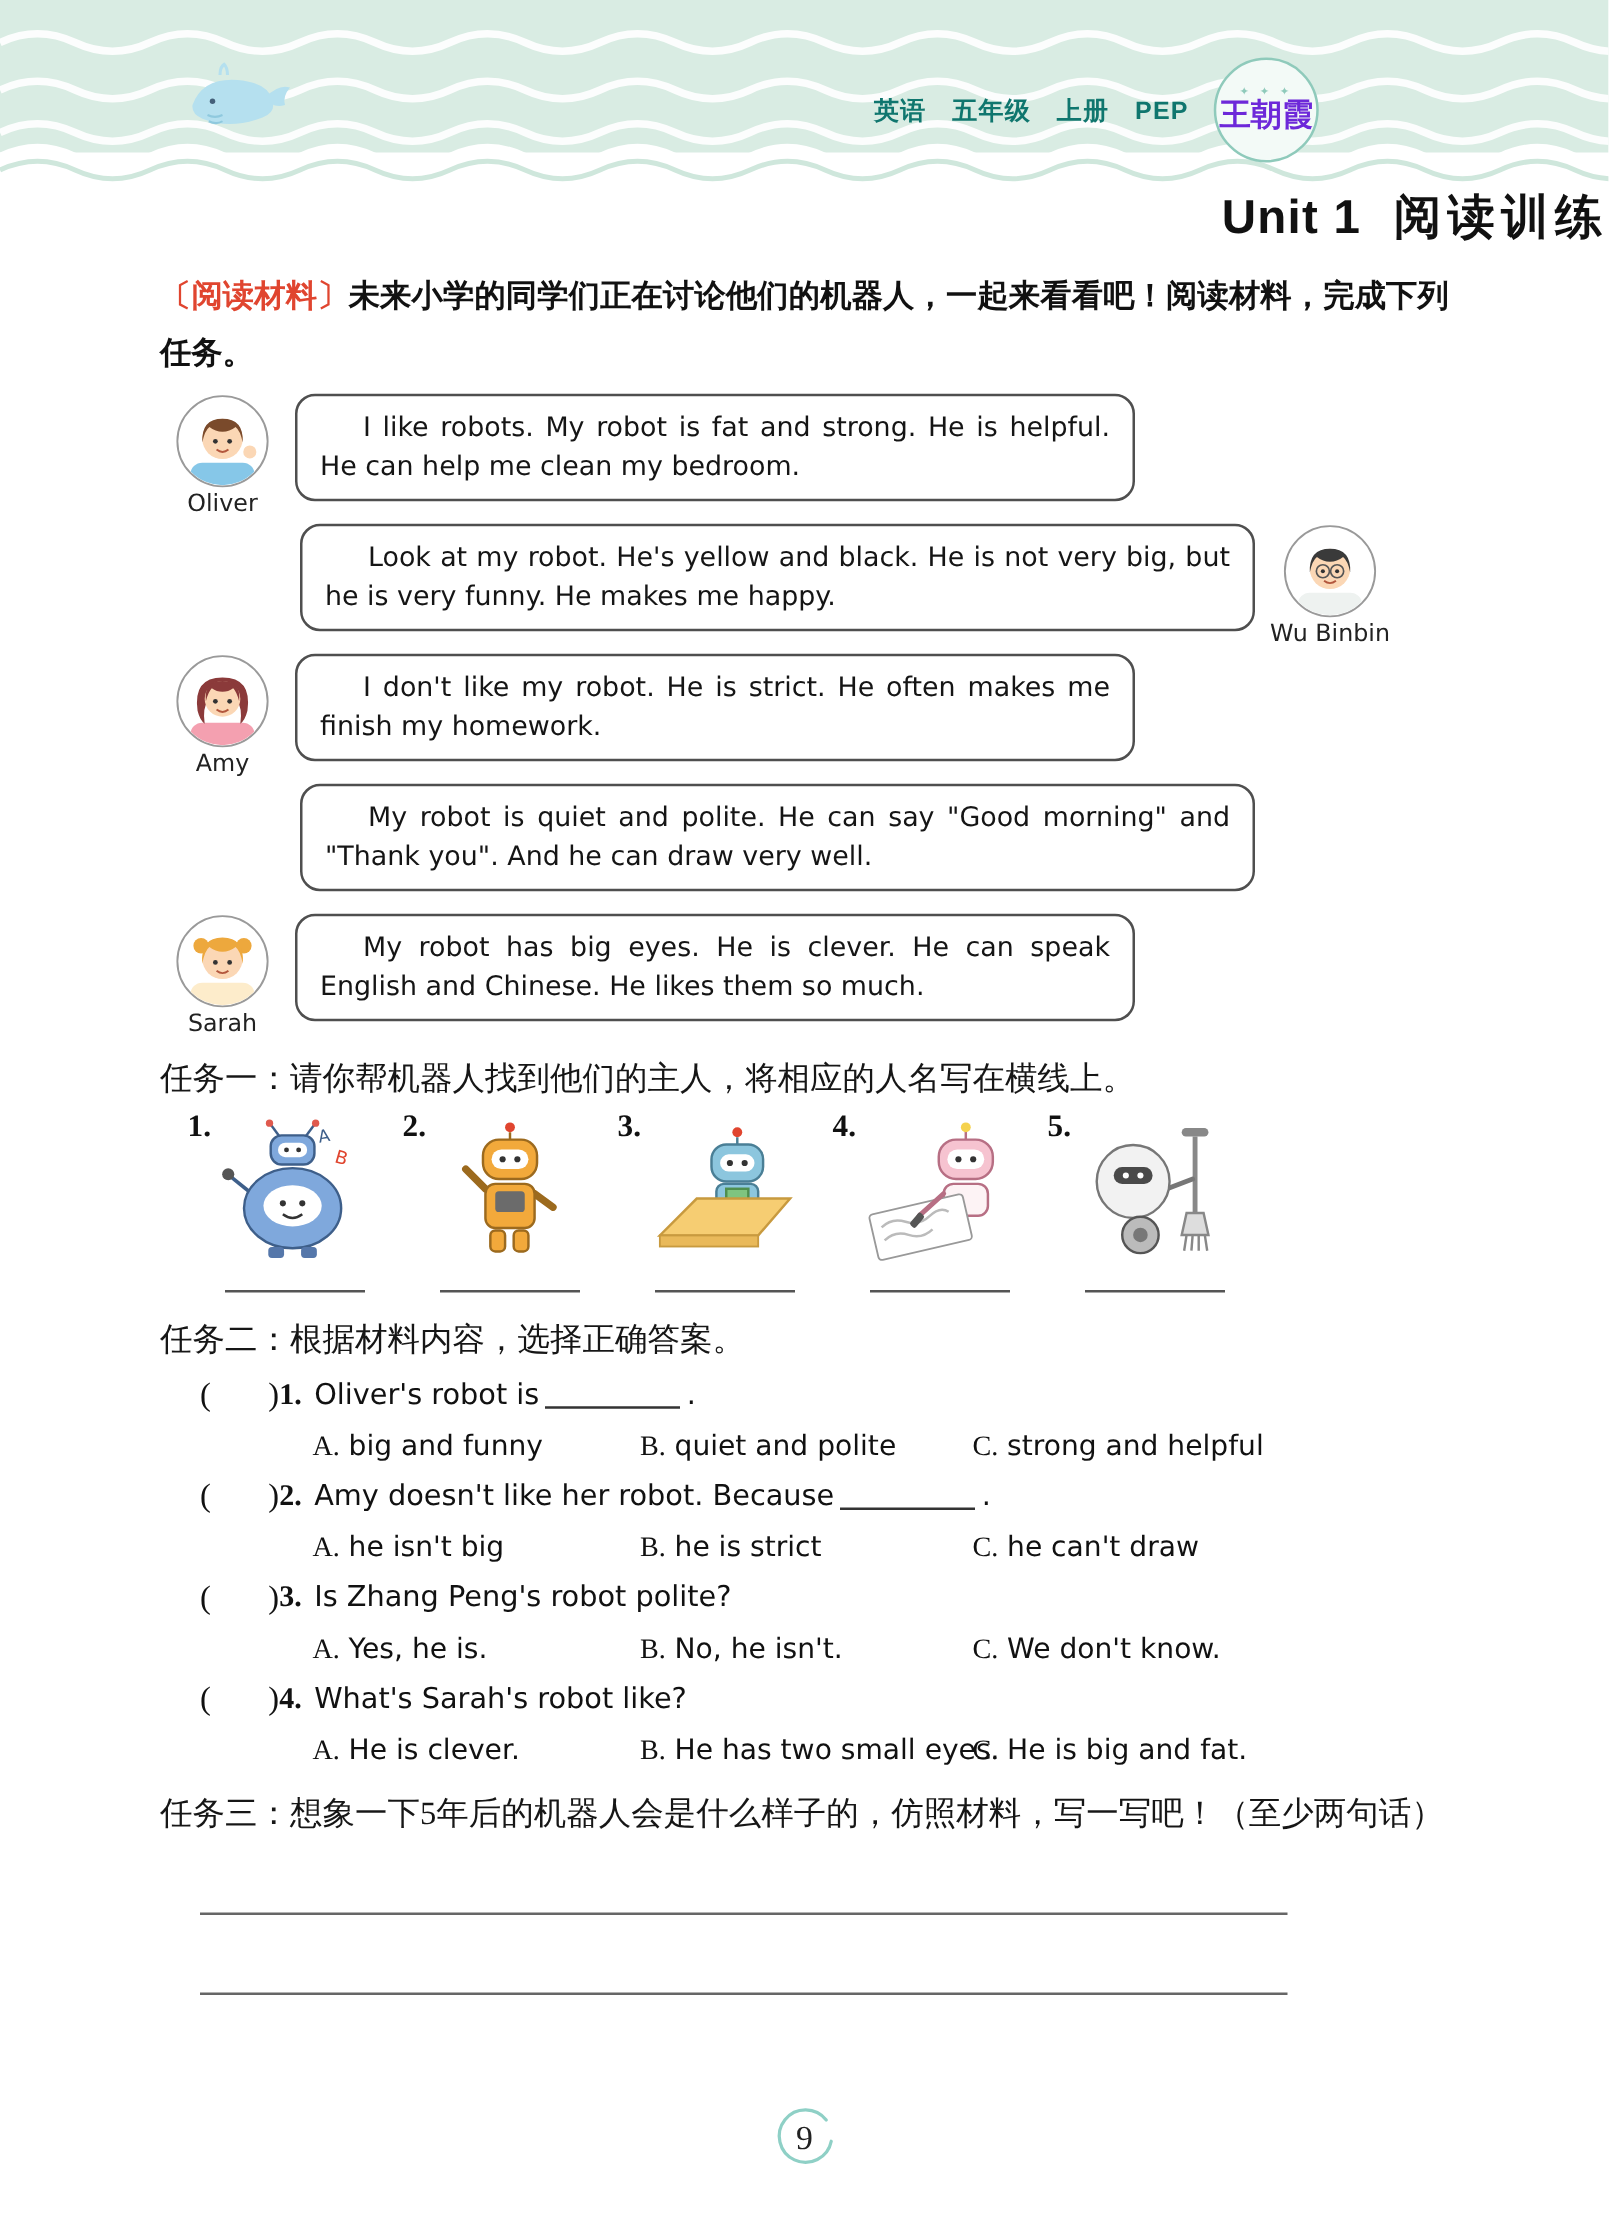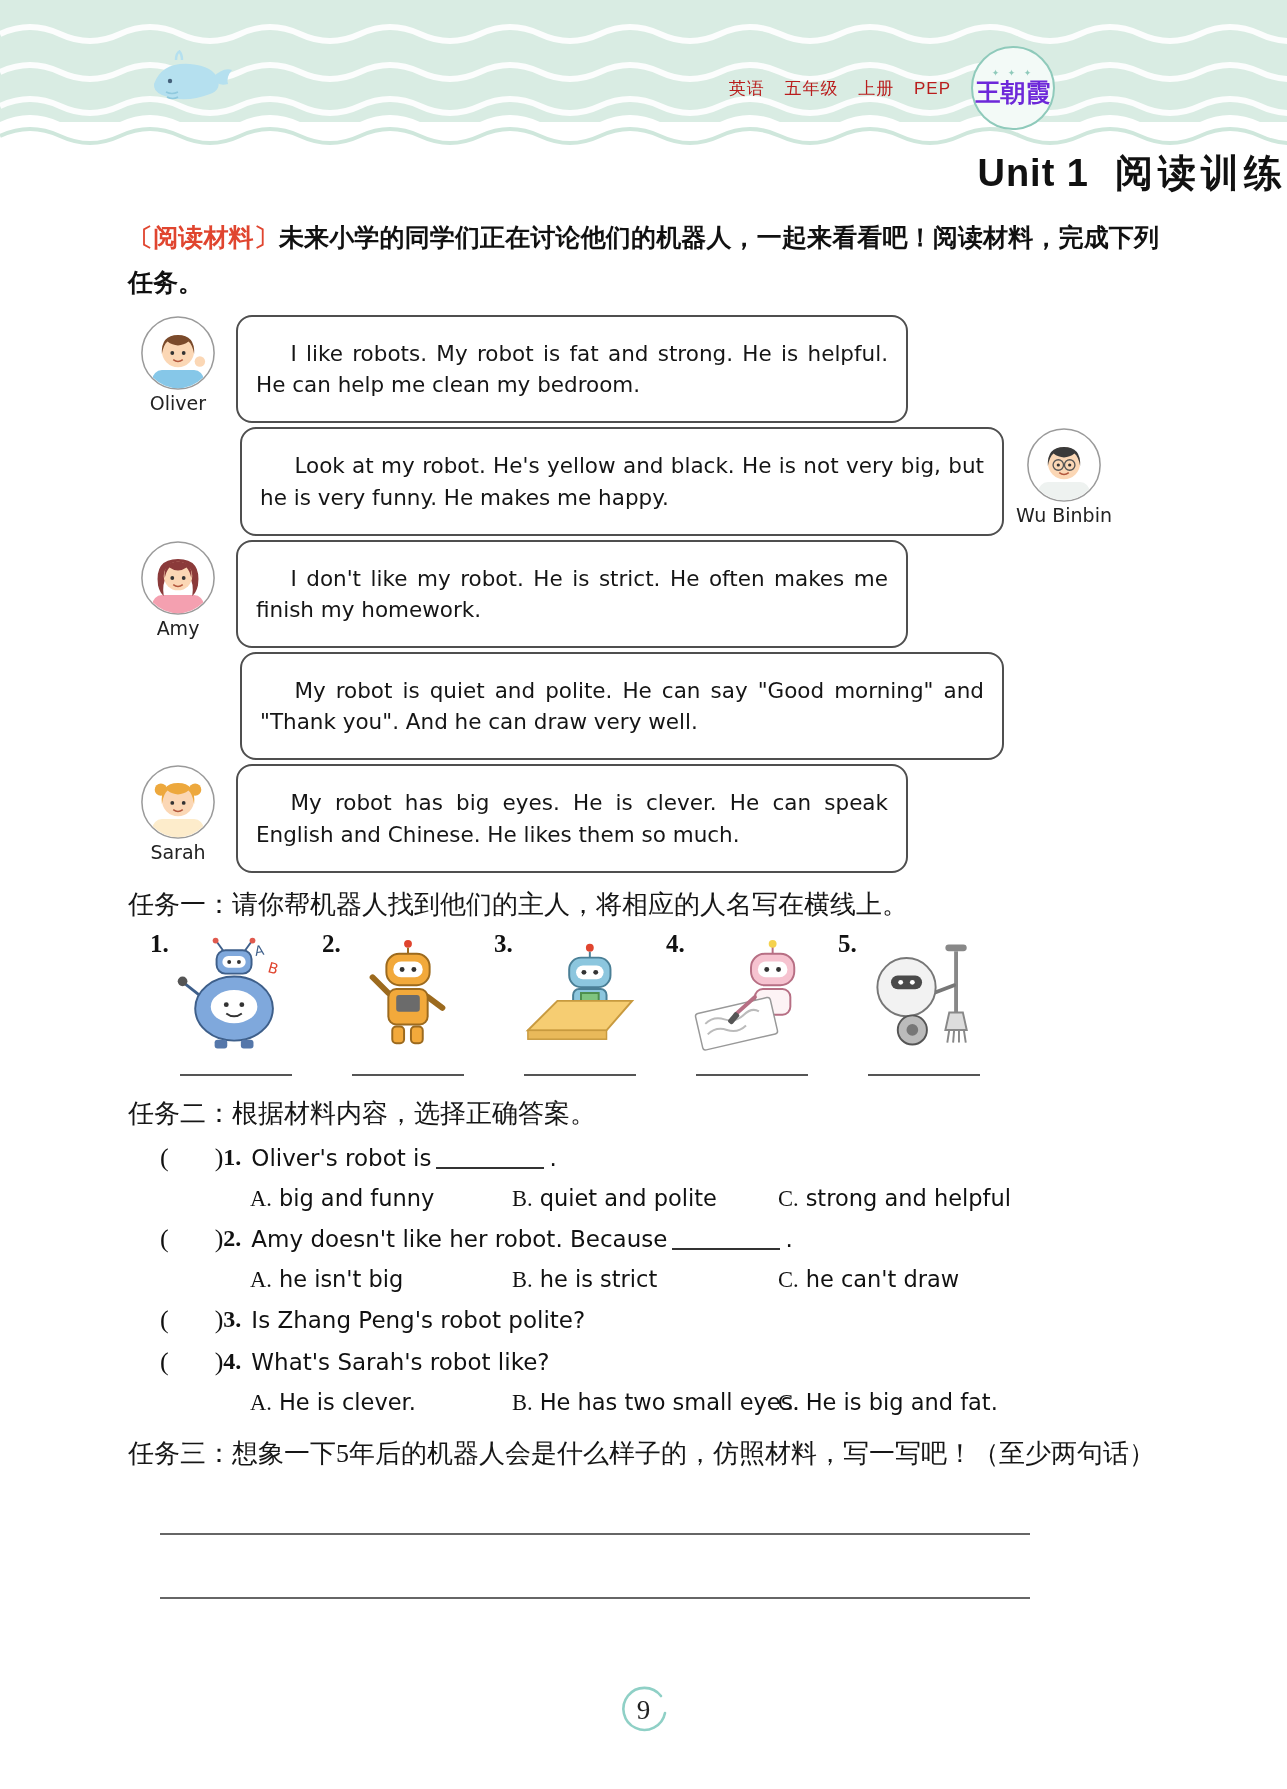--- a/index.html
+++ b/index.html
@@ -4,40 +4,40 @@
 <style>
   html,body{margin:0;padding:0;background:#fff;}
   .page{position:relative;width:1287px;height:1789px;margin:0 auto;background:#fff;overflow:hidden;
         font-family:"Liberation Sans",sans-serif;color:#1a1a1a;}
 
   
   .band{position:relative;height:132px;}
   .band svg.waves{display:block;width:1287px;height:152px;}
   .whale{position:absolute;left:146px;top:48px;}
   .band-right{position:absolute;right:232px;top:46px;display:flex;align-items:center;gap:20px;}
-  .subject{font-weight:normal;font-size:17px;color:#b91c1c;letter-spacing:1px;word-spacing:14px;white-space:nowrap;}
+  .subject{font-weight:bold;font-size:20px;color:#0f766e;letter-spacing:1px;word-spacing:14px;white-space:nowrap;}
   .logo-badge{width:84px;height:84px;border-radius:50%;background:#f3faf7;border:2px solid #8fcabb;
               display:flex;flex-direction:column;align-items:center;justify-content:center;box-sizing:border-box;}
   .logo-stars{color:#8fcabb;font-size:9px;letter-spacing:3px;line-height:1;margin-bottom:2px;}
   .logo-text{font-family:"Liberation Serif",serif;font-weight:bold;font-size:25px;color:#6d28d9;line-height:1.05;}
 
   
   .title{margin:16px 0 0;text-align:right;font-size:38px;font-weight:bold;color:#111;letter-spacing:1px;}
   .title .cn{margin-left:26px;letter-spacing:5px;}
   .intro{margin:16px 128px 0;font-size:25px;font-weight:bold;line-height:1.8;color:#111;text-align:justify;}
   .intro .tag{color:#e0452f;}
 
   
   .dialogues{margin:10px 0 0 128px;width:1032px;}
   .dlg-row{display:flex;align-items:flex-start;margin-bottom:4px;min-height:100px;}
   .avatar-col{width:100px;flex:none;display:flex;flex-direction:column;align-items:center;}
   .avatar{width:76px;height:76px;}
   .avatar-name{font-family:"DejaVu Sans",sans-serif;font-size:19px;color:#222;white-space:nowrap;margin-top:1px;}
   .bubble{box-sizing:border-box;width:672px;border:2px solid #4f4f4f;border-radius:16px;background:#fff;
-          padding:21px 18px;font-family:"DejaVu Sans",sans-serif;font-size:21.5px;line-height:1.45;color:#151515;}
+          padding:10px 18px;font-family:"DejaVu Sans",sans-serif;font-size:21.5px;line-height:1.45;color:#151515;}
   .bubble p{margin:0;text-indent:1.6em;text-align:justify;}
   .dlg-row.left .bubble{margin-left:8px;}
   .dlg-row.right{padding-left:112px;}
   .dlg-row.right .bubble{width:764px;}
   .dlg-row.right .avatar-col{margin-left:10px;}
 
   
   .task-label{margin:14px 0 0 128px;font-family:"Liberation Serif",serif;font-size:26px;color:#161616;}
 
   
@@ -397,20 +397,25 @@
     </div>
 
     <div class="q">
       <div class="q-stem">
         <span class="paren">(</span>
           <span class="paren-gap"></span>
           <span class="paren">)</span>
           <span class="q-num">3.</span>
           <span>Is Zhang Peng's robot polite?</span>
       </div>
+      <div class="q-opts">
+        <span class="opt"><span class="opt-letter">A.</span><span>Yes, he is.</span></span>
+        <span class="opt"><span class="opt-letter">B.</span><span>No, he isn't.</span></span>
+        <span class="opt"><span class="opt-letter">C.</span><span>We don't know.</span></span>
+      </div>
     </div>
 
     <div class="q">
       <div class="q-stem">
         <span class="paren">(</span>
           <span class="paren-gap"></span>
           <span class="paren">)</span>
           <span class="q-num">4.</span>
           <span>What's Sarah's robot like?</span>
       </div>

